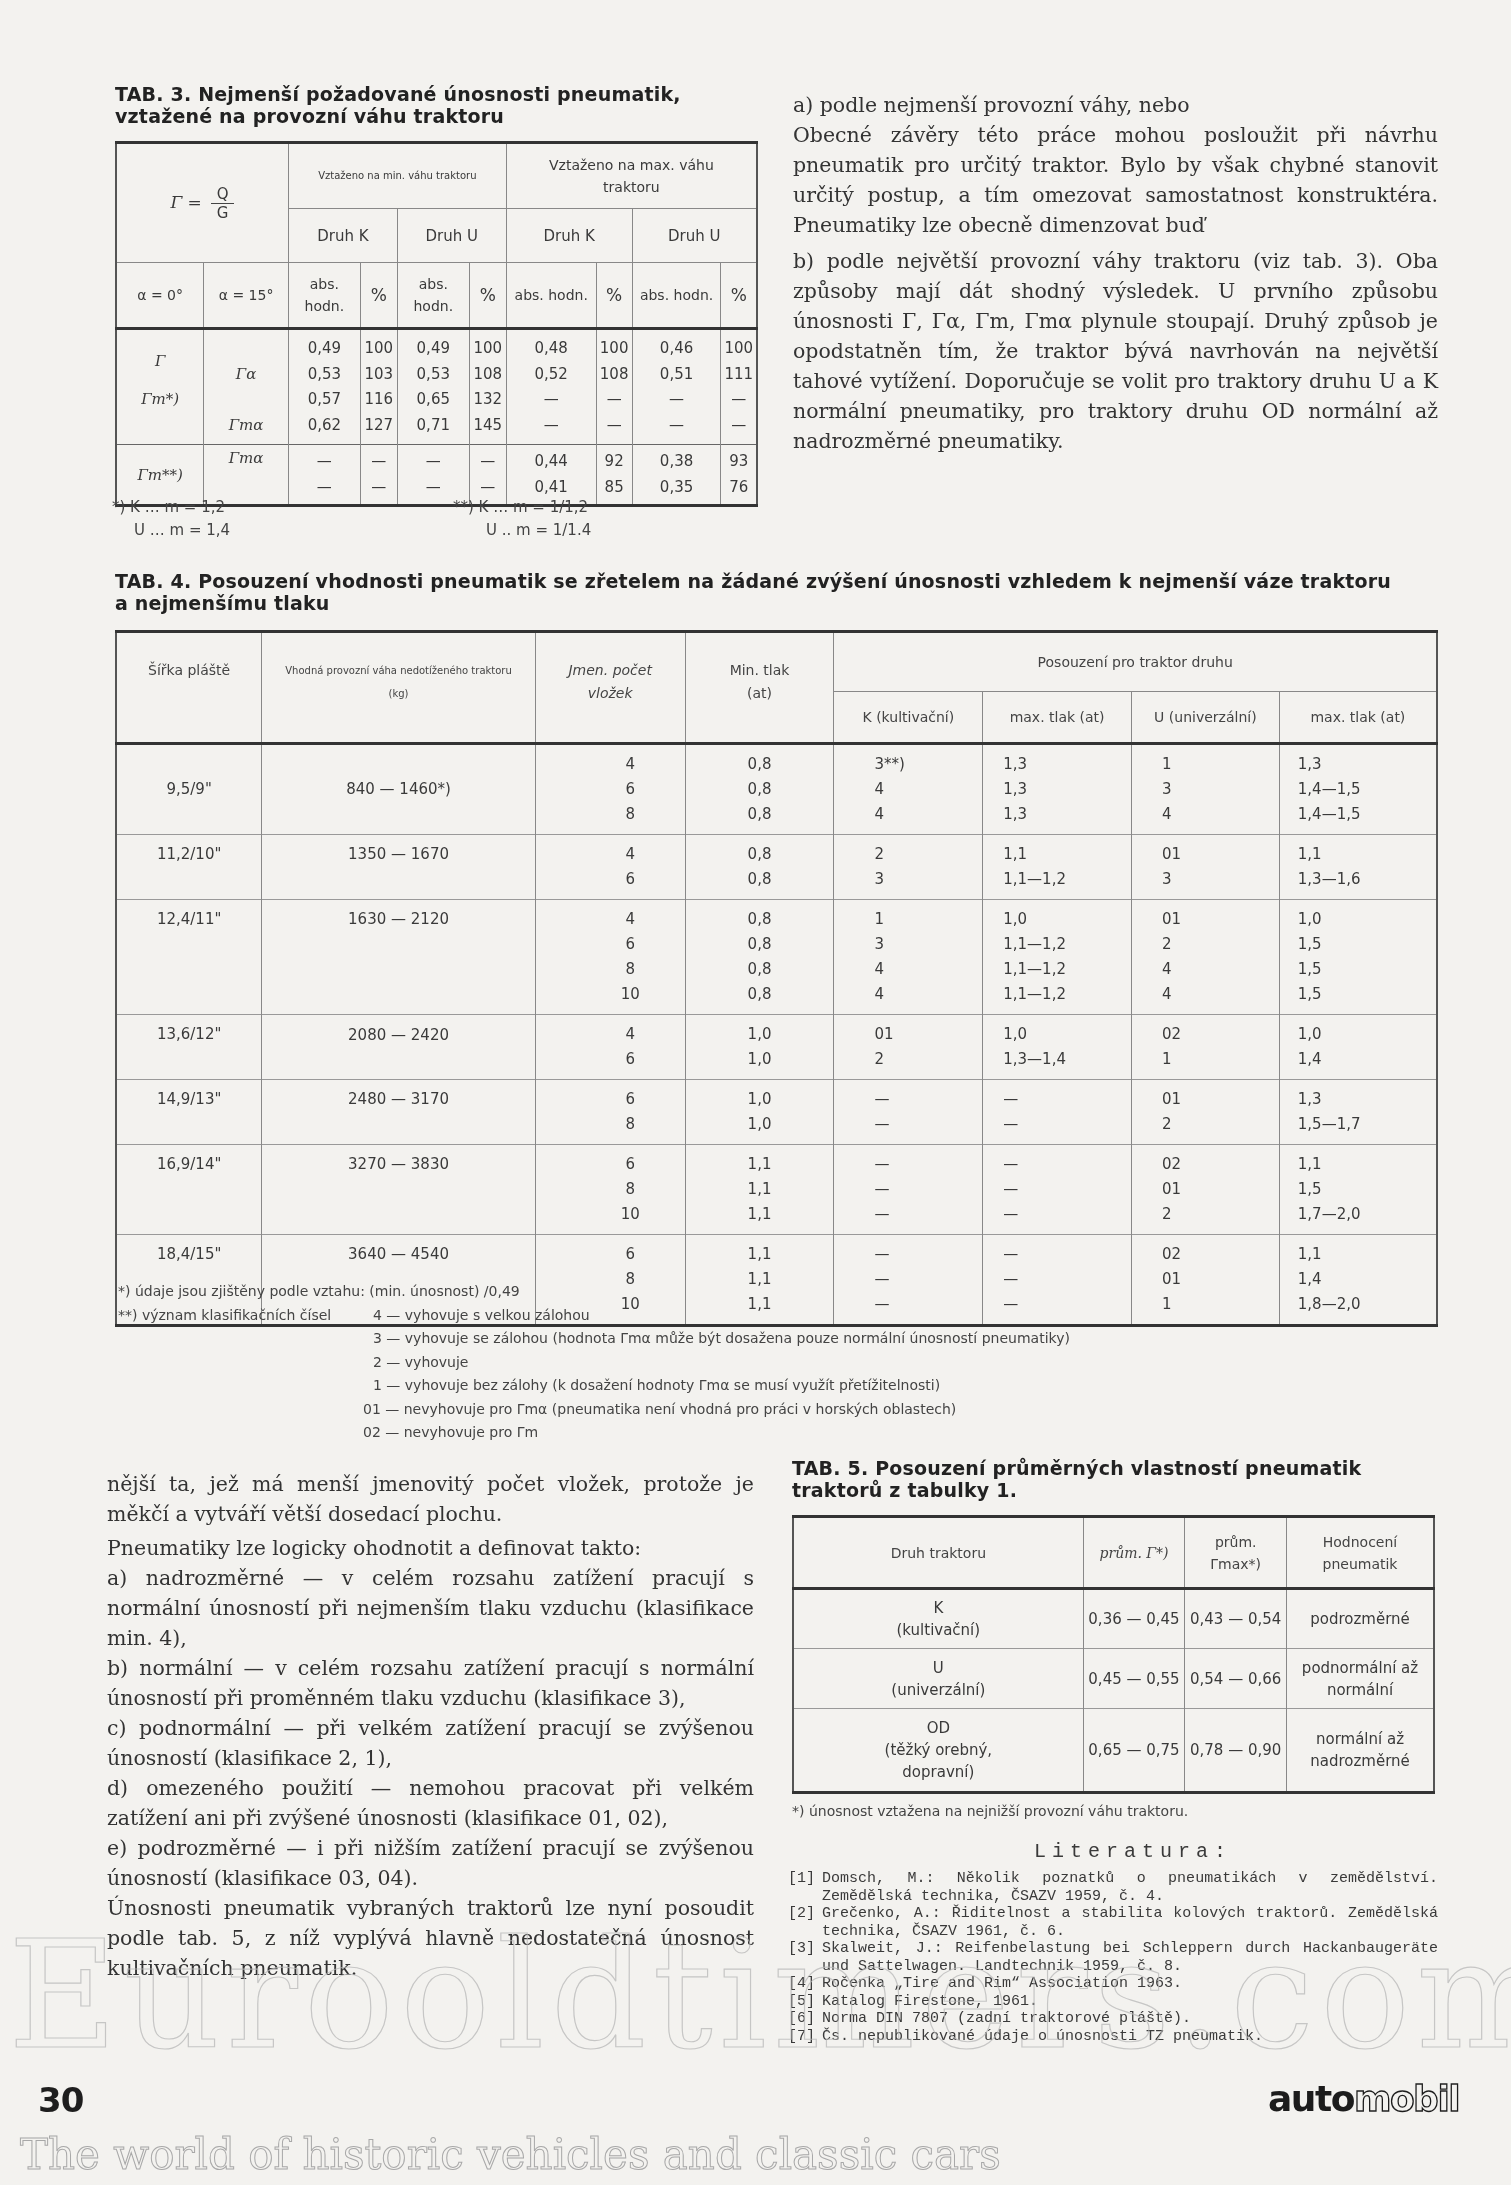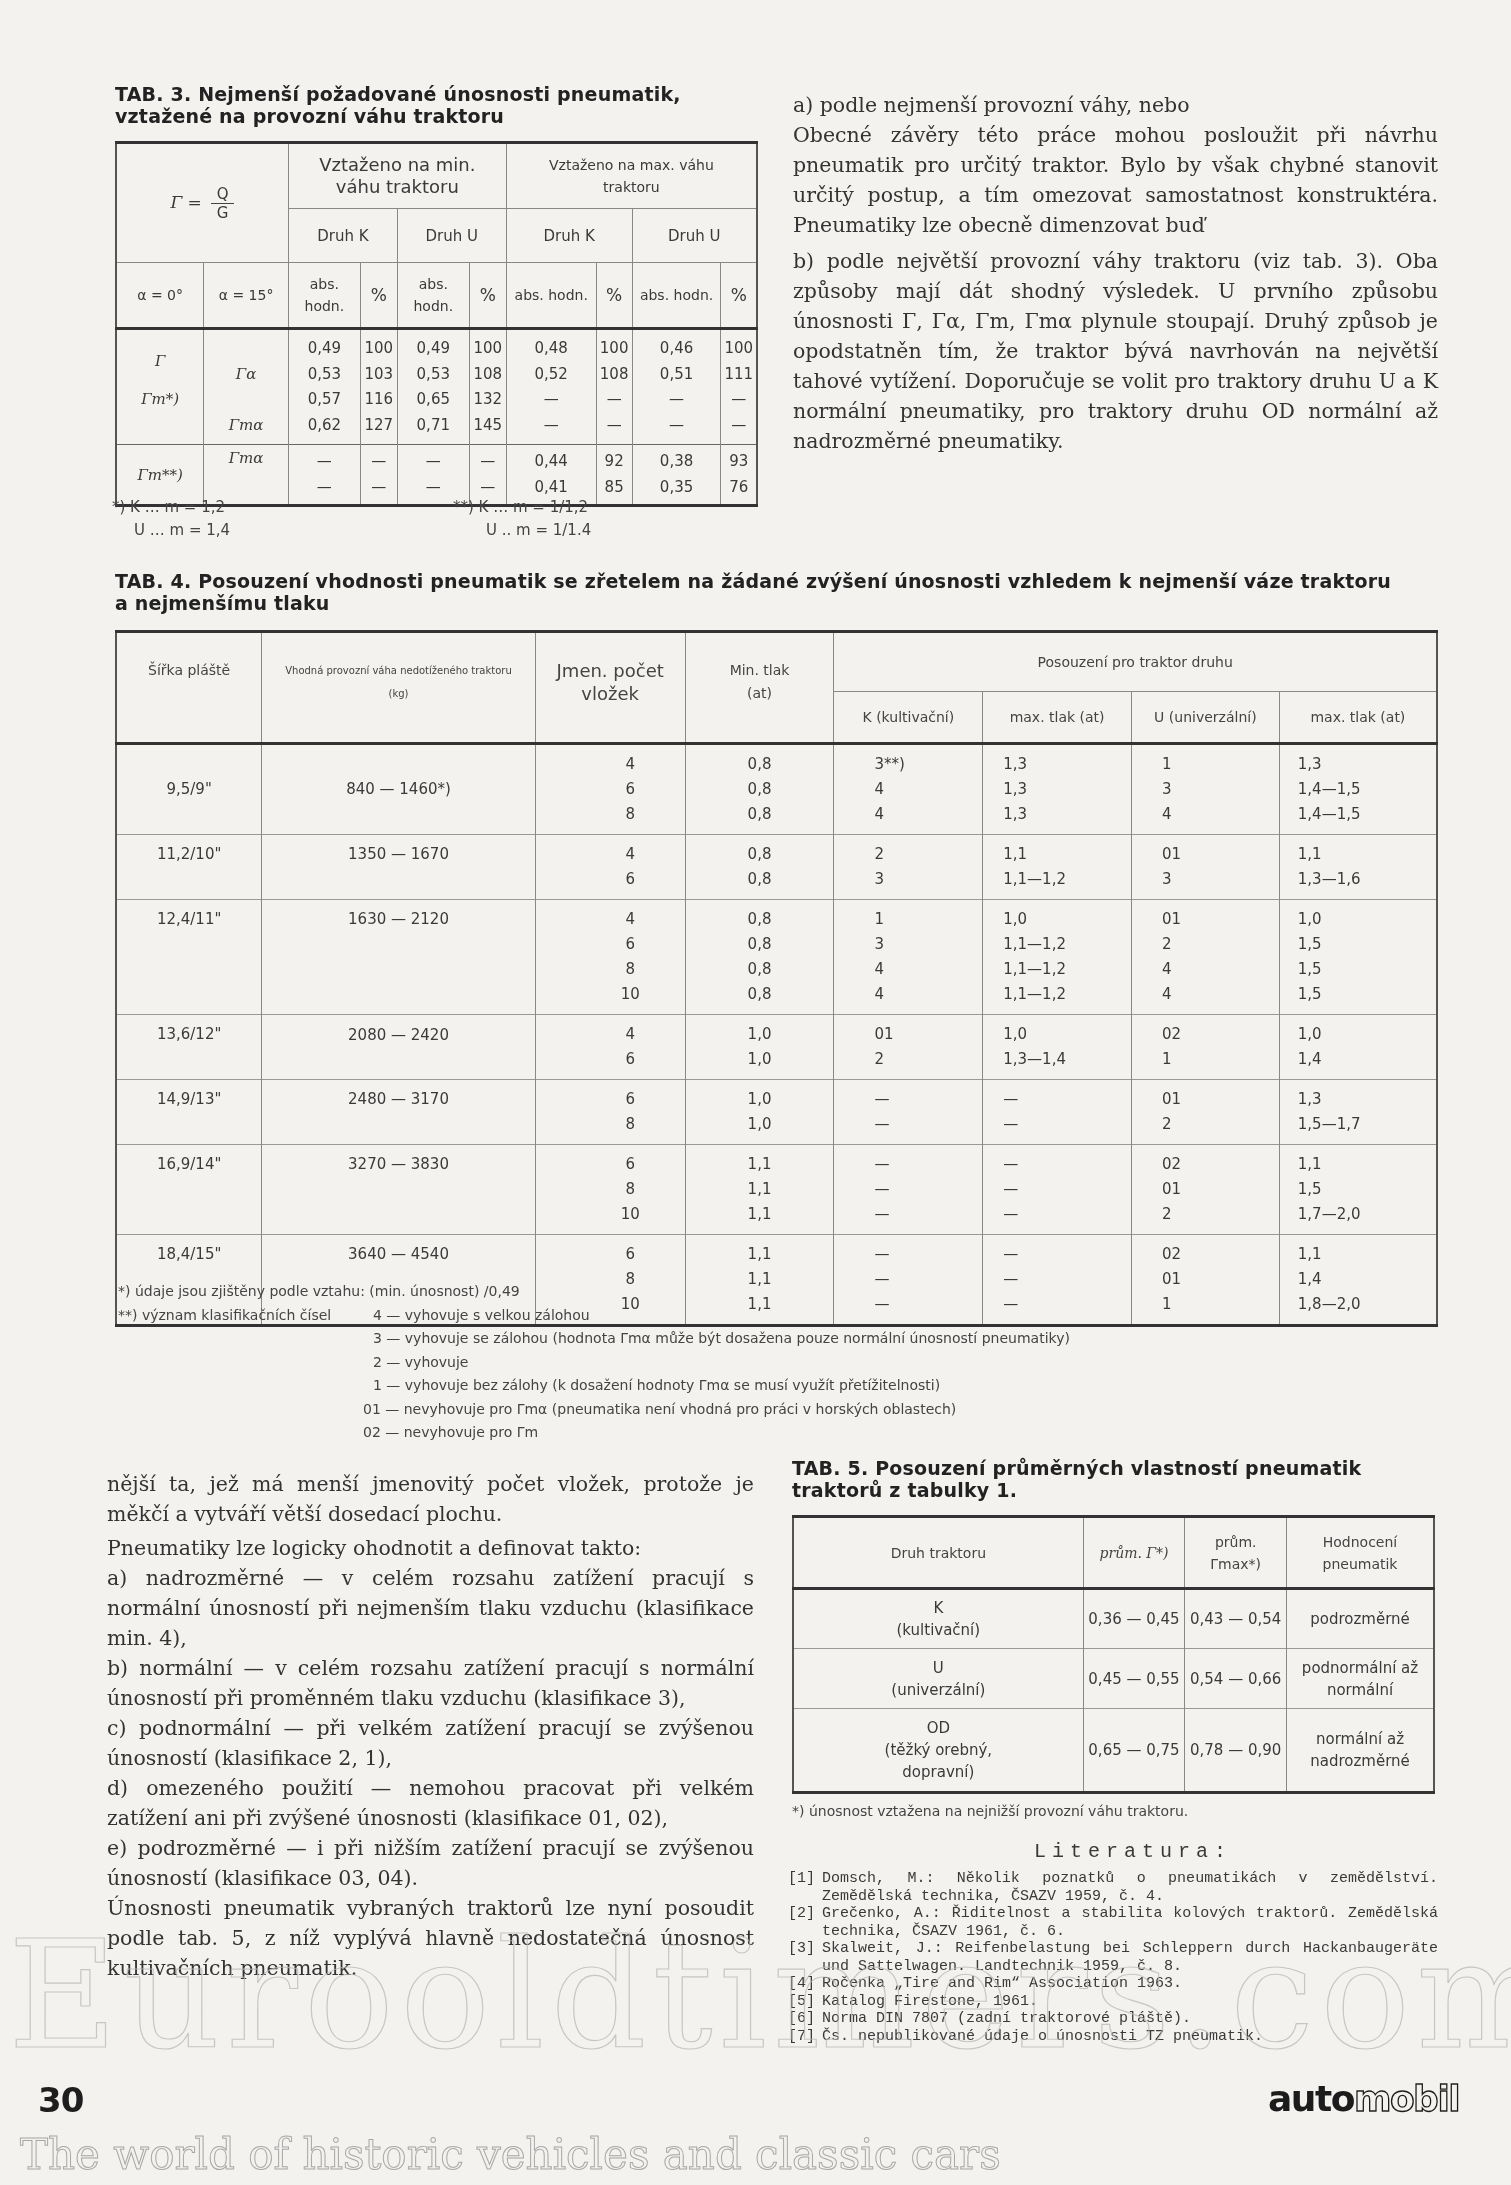--- a/index.html
+++ b/index.html
@@ -72,21 +72,21 @@
   </colgroup>
   <tbody>
       <tr style="height:66px;">
     <td colspan="2" rowspan="2" style="border-left:none; border-bottom:1px solid #888;">
       <span class="serif" style="font-style:italic; font-size:17px;">Γ =</span>
       <span style="display:inline-block; vertical-align:middle; text-align:center; margin-left:4px;">
         <span style="display:block; border-bottom:1px solid #444; padding:0 6px;">Q</span>
         <span style="display:block; padding:0 6px;">G</span>
       </span>
     </td>
-    <td colspan="4" class="hdiv" style="font-size:18px; line-height:22px; padding:0 28px;">Vztaženo na min. váhu traktoru</td>
+    <td colspan="4" class="hdiv" style="font-size:10px; line-height:22px; padding:0 28px;">Vztaženo na min. váhu traktoru</td>
     <td colspan="4" class="hdiv" style="font-size:14px; line-height:22px; padding:0 24px;">Vztaženo na max. váhu traktoru</td>
   </tr>
   <tr style="height:54px;">
     <td colspan="2" class="hdiv">Druh K</td>
     <td colspan="2" class="hdiv">Druh U</td>
     <td colspan="2" class="hdiv">Druh K</td>
     <td colspan="2" class="hdiv">Druh U</td>
   </tr>
   <tr class="hsub" style="height:66px;">
     <td style="border-left:none;">α = 0°</td>
@@ -227,21 +227,21 @@
       <col style="width:149px">
     <col style="width:149px">
       <col style="width:149px">
       <col style="width:148px">
       <col style="width:158px">
   </colgroup>
   <tbody>
       <tr class="head" style="height:60px;">
     <td rowspan="2" style="border-left:none; line-height:23px; font-size:14px; vertical-align:top; padding-top:26px;">Šířka pláště</td>
     <td rowspan="2" style="line-height:23px; font-size:10px; vertical-align:top; padding:26px 20px 0;">Vhodná provozní váha nedotíženého traktoru (kg)</td>
-    <td rowspan="2" style="line-height:23px; font-size:18px; vertical-align:top; padding:26px 20px 8px;">Jmen. počet vložek</td>
+    <td rowspan="2" style="line-height:23px; font-size:14px; vertical-align:top; padding:26px 20px 8px;font-style:italic;">Jmen. počet vložek</td>
     <td rowspan="2" style="line-height:23px; font-size:14px; vertical-align:top; padding:26px 40px 0;">Min. tlak (at)</td>
     <td colspan="4" style="font-size:14px; border-bottom:1px solid #888;">Posouzení pro traktor druhu</td>
   </tr>
   <tr class="head" style="height:52px; font-size:14px;">
     <td>K (kultivační)</td>
     <td>max. tlak (at)</td>
     <td>U (univerzální)</td>
     <td>max. tlak (at)</td>
   </tr>
   </tbody>

